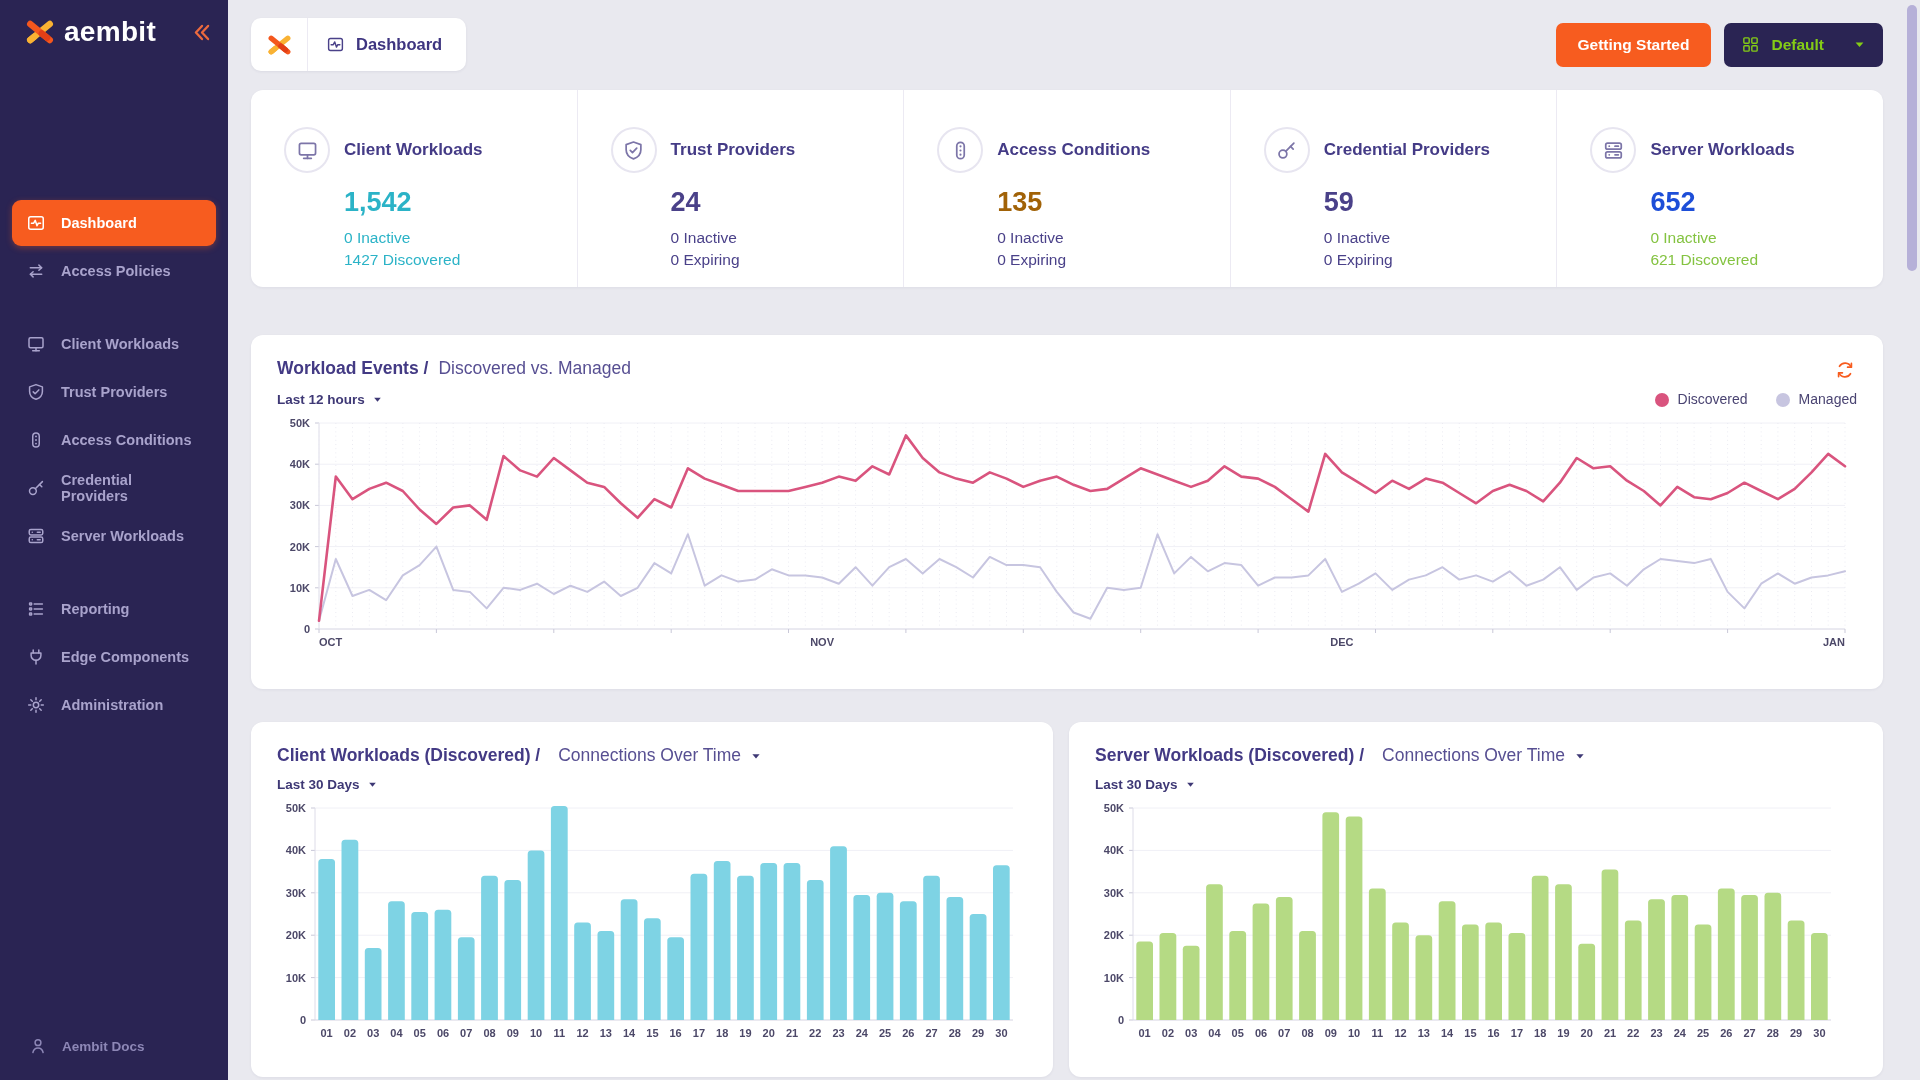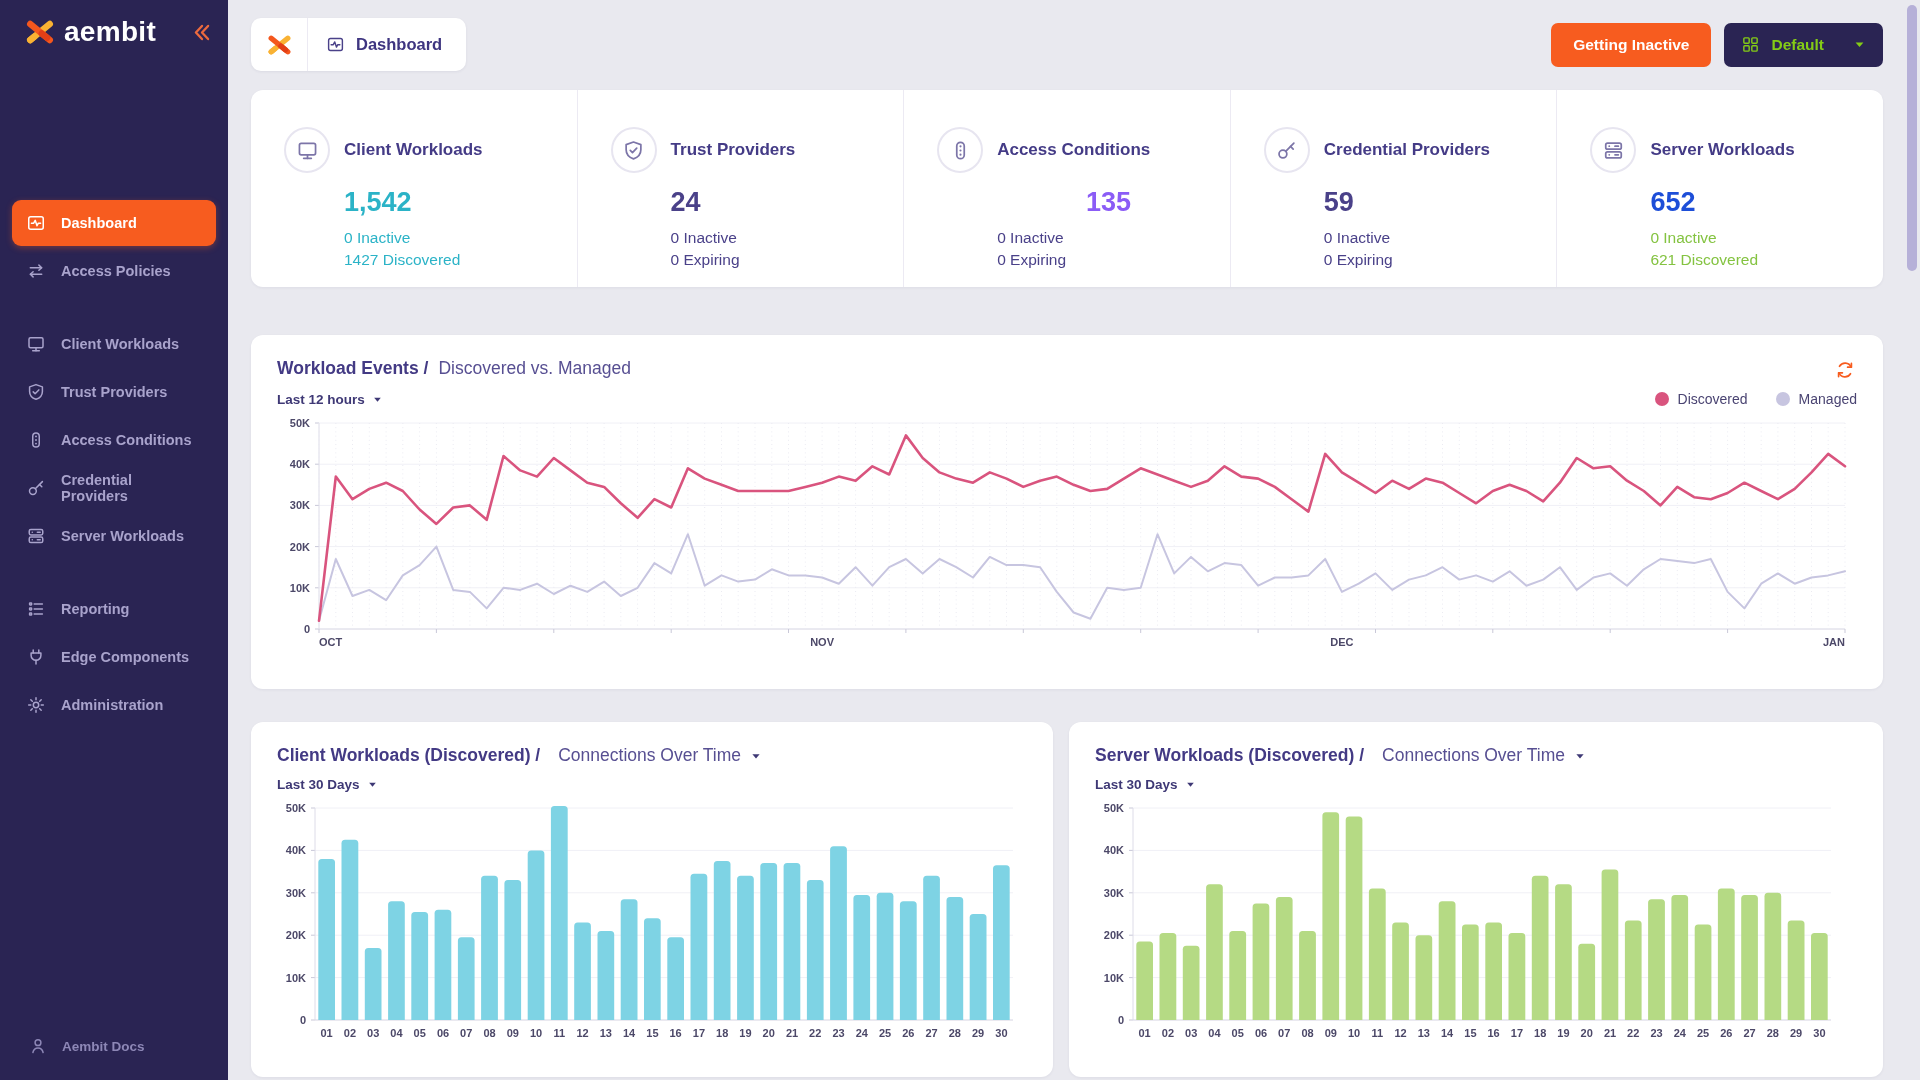--- a/index.html
+++ b/index.html
@@ -55,21 +55,21 @@
   .events-card { margin-top:48px; height:354px; padding:23px 26px; }
   .card-title-row { display:flex; justify-content:space-between; align-items:flex-start; }
   .card-title { font-size:17.5px; color:#433a84; display:flex; align-items:center; gap:10px; }
   .t-bold { font-weight:700; }
   .t-sub { font-weight:400; color:#574f92; }
   .dd { display:flex; align-items:center; gap:9px; cursor:pointer; }
   .refresh-btn { color:#f75c1f; cursor:pointer; display:flex; padding:2px; }
   .filter-row { display:flex; justify-content:space-between; align-items:center; margin-top:9px; }
   .time-filter { font-size:13.5px; font-weight:700; color:#3e3875; display:flex; align-items:center; gap:7px; cursor:pointer; }
   .legend { display:flex; gap:28px; font-size:14px; font-weight:500; color:#4a4472; }
-  .legend-item { display:flex; align-items:center; gap:9px; cursor:pointer; }
+  .legend-item { display:flex; align-items:flex-end; gap:9px; cursor:pointer; }
   .dot { width:14px; height:14px; border-radius:50%; background:#ccc; }
   .chart { margin-top:8px; }
   .caret-down { display:flex; color:#3e3875; }
 
   .bottom-row { display:flex; gap:16px; margin-top:33px; }
   .bar-card { height:355px; padding:23px 26px; }
   .bar-card.left { width:802px; }
   .bar-card.right { flex:1; }
   .bar-card .filter-row { margin-top:11px; }
 
@@ -300,21 +300,21 @@
       <div class="crumb-item">
         <span style="display:flex;color:#4a4189">
           <svg width="19" height="19" viewBox="0 0 20 20">
               <use href="#i-dashboard"></use>
             </svg>
         </span>
         <span>Dashboard</span>
       </div>
     </div>
     <div class="top-actions">
-      <button class="btn-orange">Getting Inactive</button>
+      <button class="btn-orange">Getting Started</button>
       <button class="btn-dark">
         <span style="display:flex">
             <svg width="19" height="19" viewBox="0 0 20 20">
               <use href="#i-grid"></use>
             </svg>
           </span>
         <span>Default</span>
         <span class="caret">
             <svg width="13" height="13" viewBox="0 0 16 16">
               <use href="#i-caret"></use>
@@ -357,21 +357,21 @@
     </div>
     <div class="stat">
       <div class="stat-head">
         <span class="stat-icon">
             <svg width="23" height="23" viewBox="0 0 20 20">
               <use href="#i-traffic"></use>
             </svg>
           </span>
         <span class="stat-title">Access Conditions</span>
       </div>
-      <div class="stat-value" style="color: #8b5cf6; text-align: center;">135</div>
+      <div class="stat-value" style="color: #a16207;">135</div>
       <div class="stat-sub" style="color: rgb(74, 65, 137);">
         <div>0 Inactive</div>
         <div>0 Expiring</div>
       </div>
     </div>
     <div class="stat">
       <div class="stat-head">
         <span class="stat-icon">
             <svg width="23" height="23" viewBox="0 0 20 20">
               <use href="#i-key"></use>

